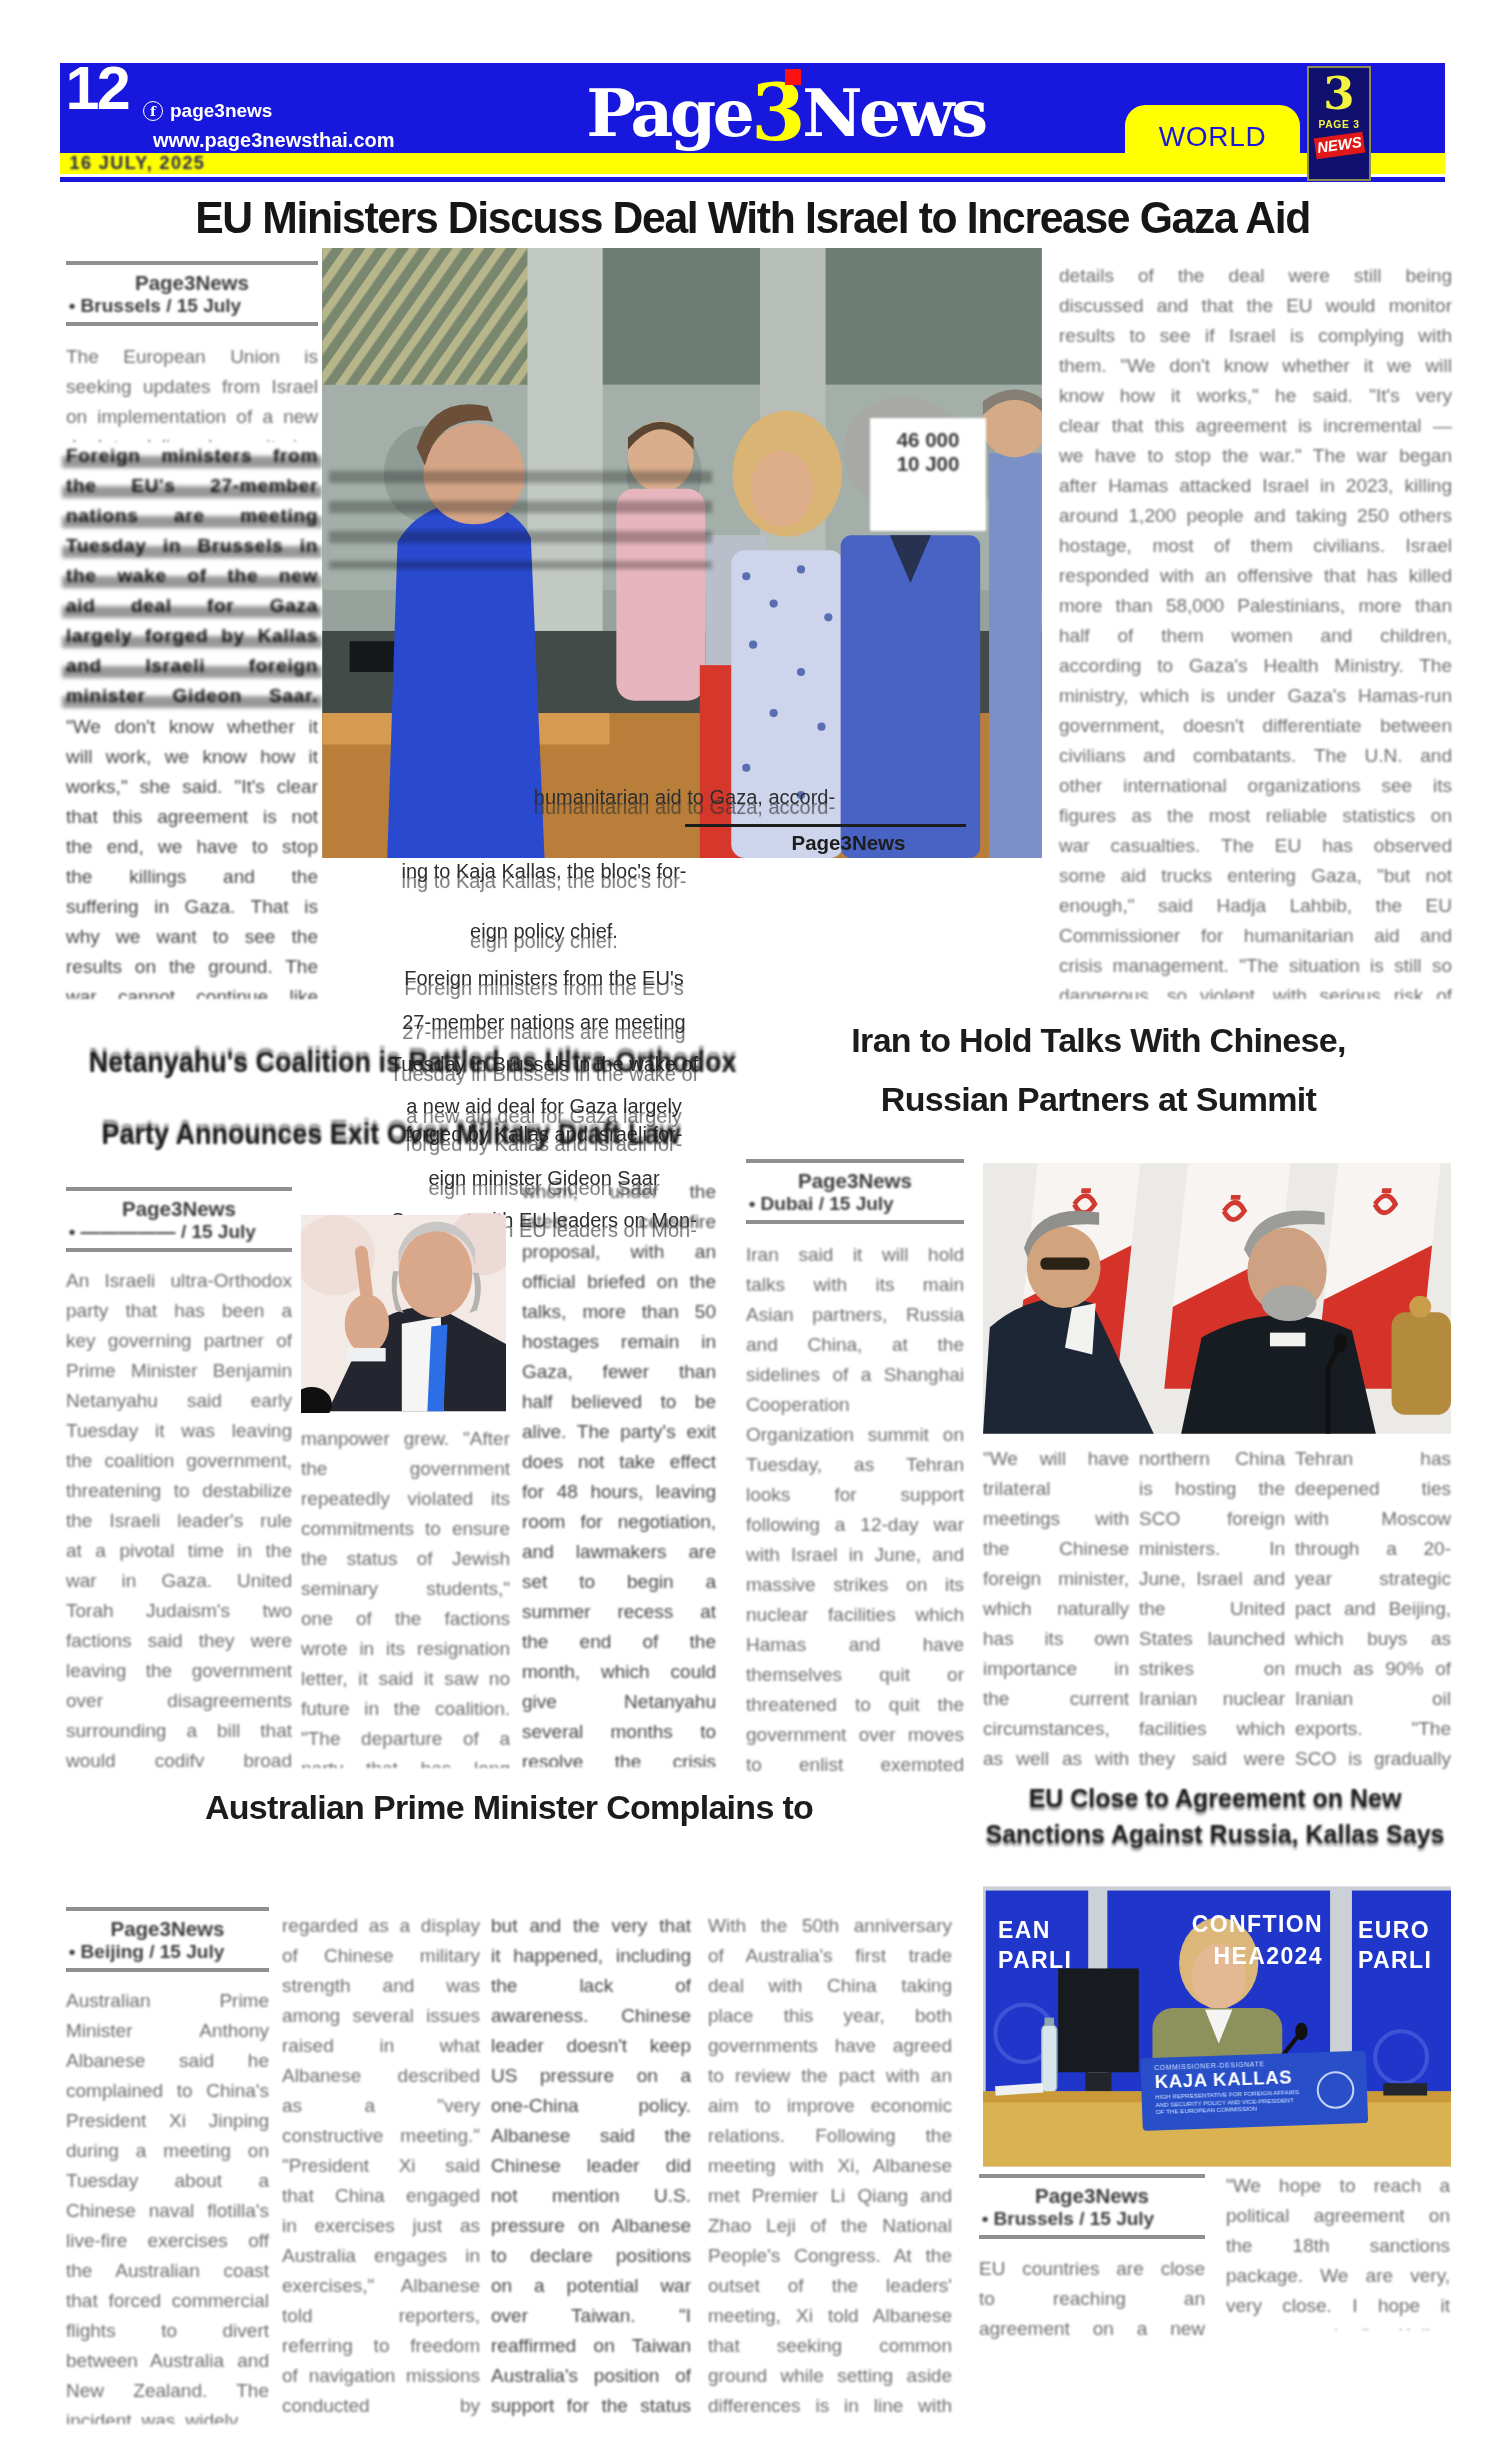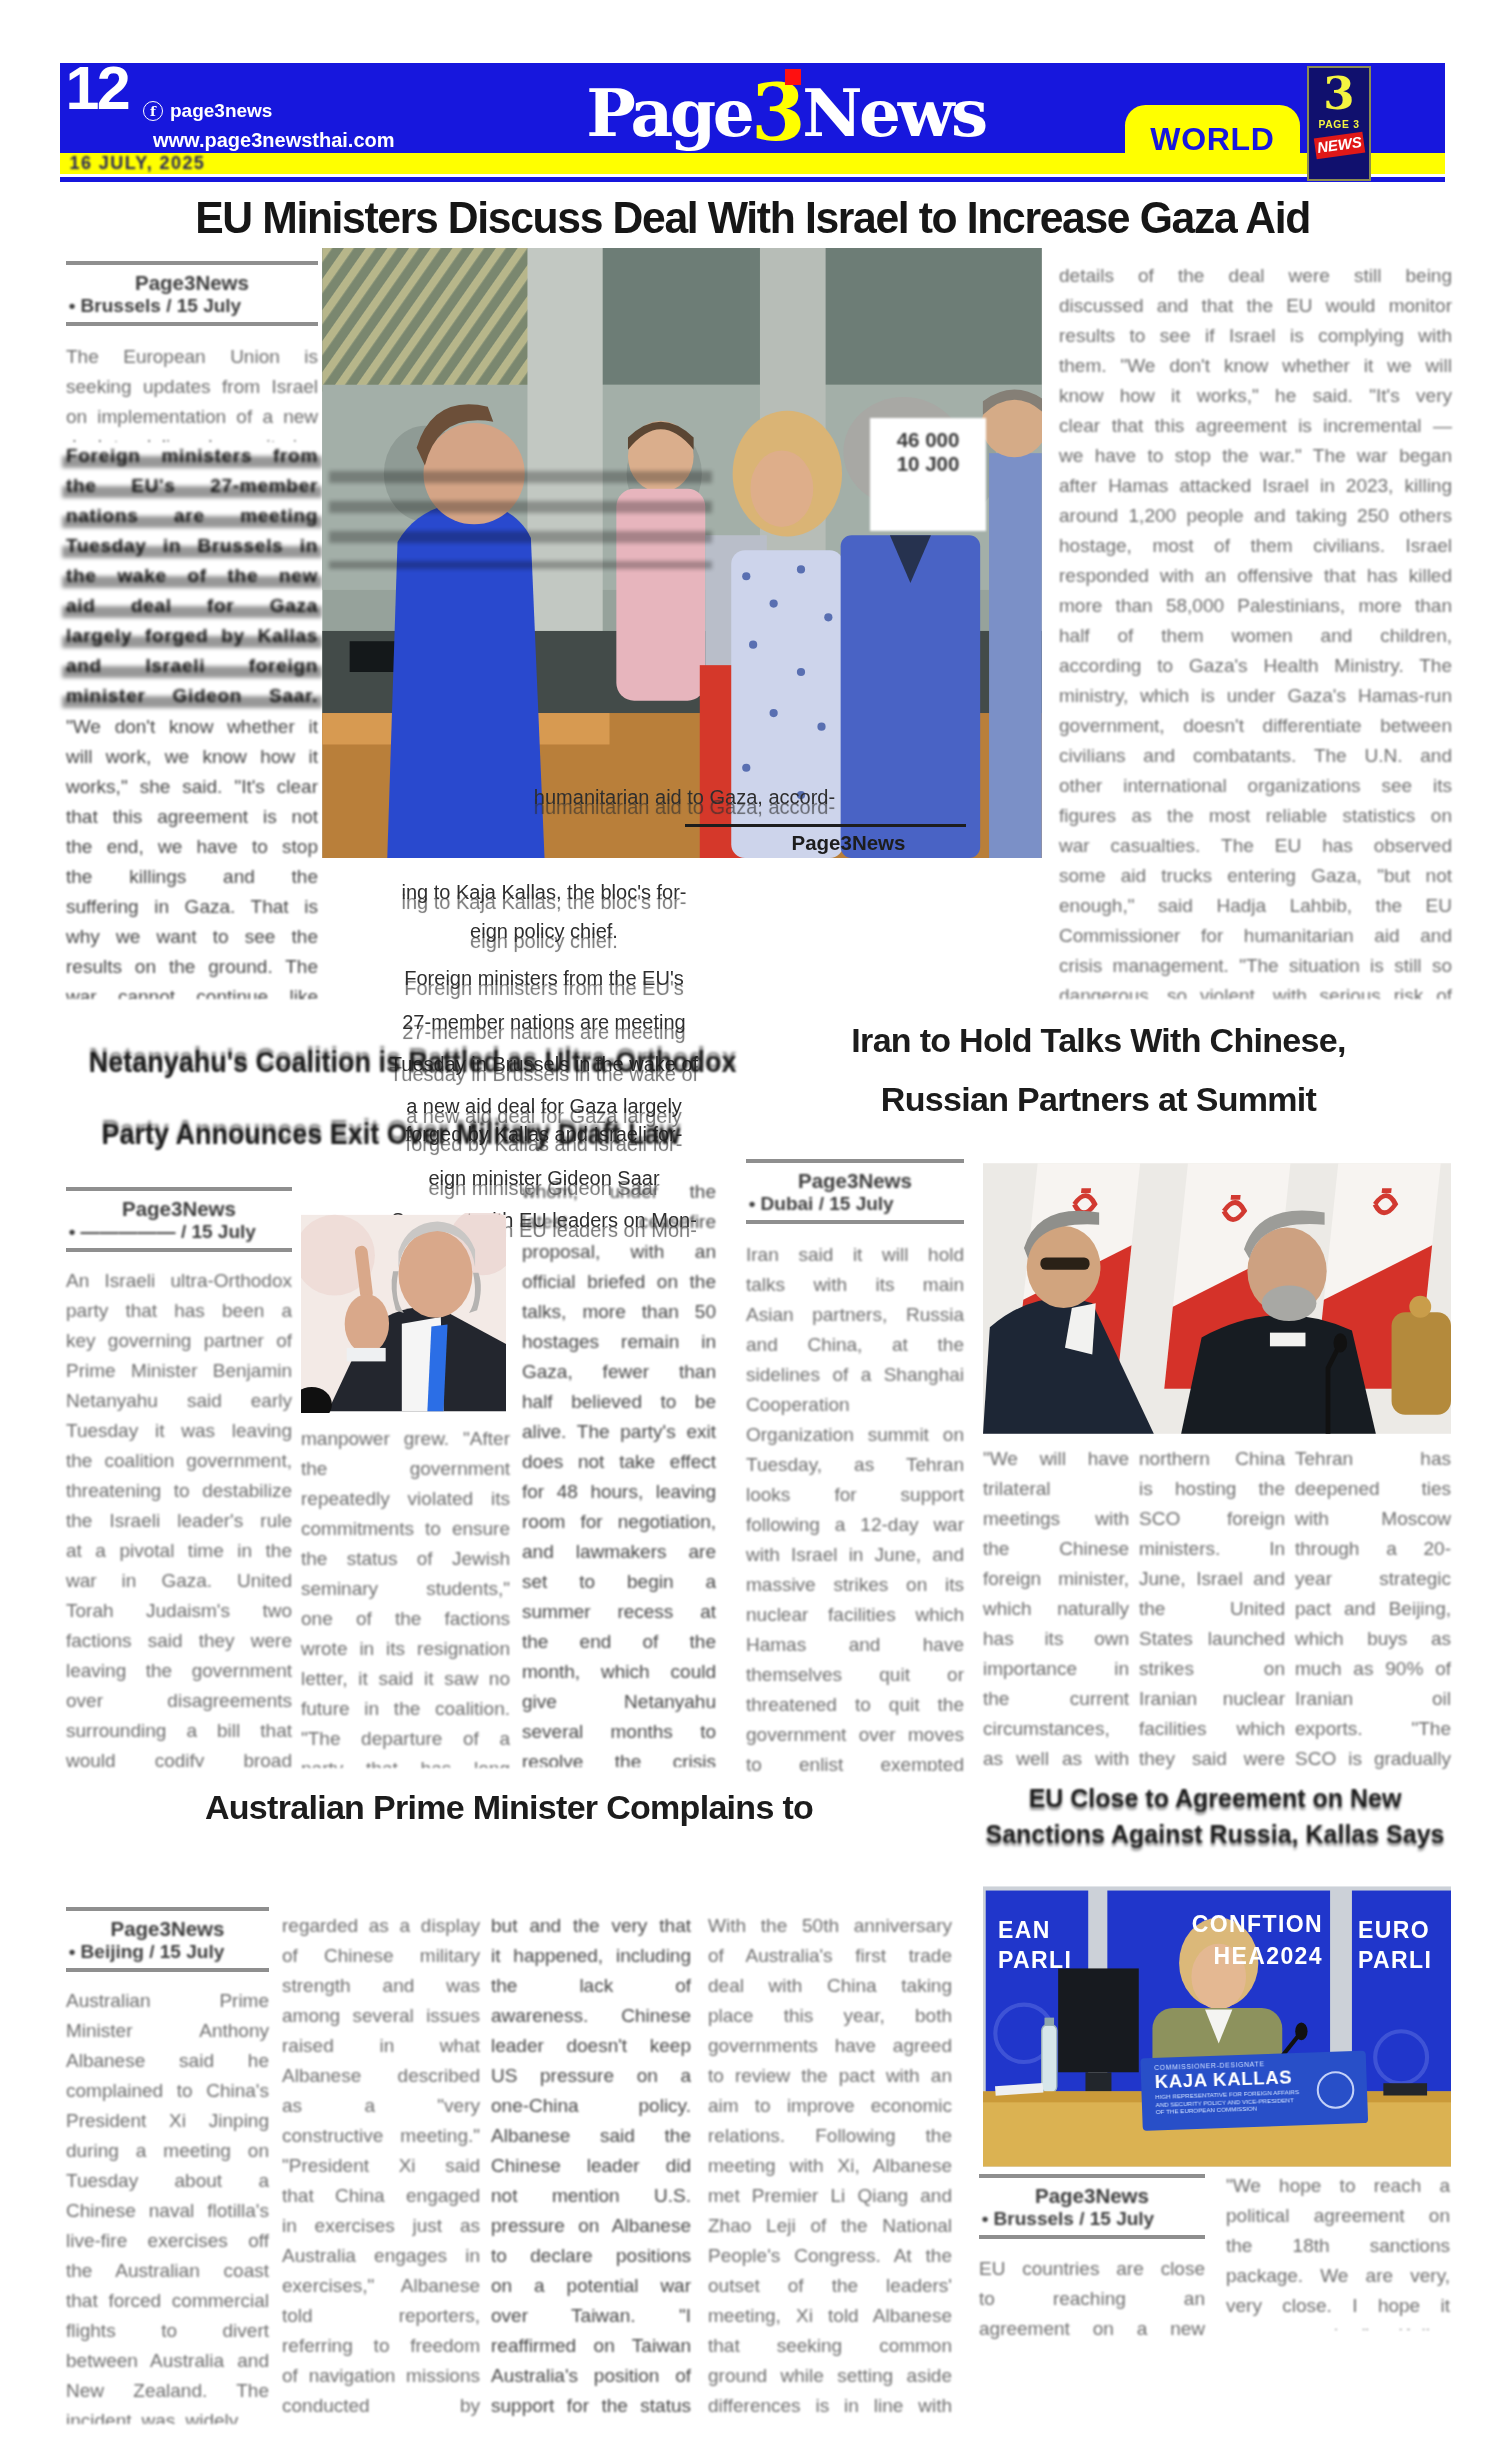--- a/index.html
+++ b/index.html
@@ -17,21 +17,21 @@
       color:#fff;font-weight:bold;font-size:13.7px;text-align:center;line-height:18px;font-family:"DejaVu Serif",serif;}
   .fbname{left:110px;top:37px;font-size:19px;font-weight:bold;color:#ffffff;}
   .url{left:81px;top:66px;font-size:20px;font-weight:bold;color:#ffffff;margin-left:12px;}
   .hdate{left:9.6px;top:90px;font-size:18px;font-weight:bold;color:#27275a;filter:blur(1.1px);letter-spacing:1.4px;}
   .logo{left:520px;top:0px;width:411px;height:89px;text-align:center;white-space:nowrap;
         font-family:"DejaVu Serif",serif;font-weight:bold;color:#ffffff;font-size:66px;letter-spacing:-3.4px;}
   .logo .l3{color:#ffff00;font-size:78px;position:relative;top:4.1px;}
   .redsq{left:205px;top:5.5px;width:16.4px;height:16.4px;background:#ff1010;}
   .worldtab{left:1065px;top:42px;width:175px;height:68px;background:#ffff00;border-radius:20.5px 20.5px 0 0;
             text-align:center;}
-  .worldtxt{margin-top:16.4px;font-size:32px;font-weight:bold;color:#1717dd;letter-spacing:0.7px;}
+  .worldtxt{margin-top:16.4px;font-size:28px;font-weight:normal;color:#1717dd;letter-spacing:0.7px;}
   .badge{left:1247px;top:2.7px;width:60px;height:111px;background:#10106e;border:2.1px solid #8c8c50;text-align:center;}
   .badge3{font-size:45px;font-weight:bold;color:#f4f440;line-height:51px;font-family:"DejaVu Serif",serif;}
   .badgep3{font-size:10.3px;font-weight:bold;color:#f4f440;letter-spacing:0.7px;}
   .badgenews{margin:5.5px auto 0;width:49px;height:20.5px;background:#e01818;transform:rotate(-8deg);
              color:#fff;font-style:italic;font-weight:bold;font-size:15px;line-height:20.5px;}
 
   
   .h-main{left:60px;top:193px;width:1385px;font-size:44px;font-weight:bold;color:#161616;text-align:center;
           letter-spacing:-1.4px;transform:scaleX(.97);filter:blur(0.3px);}
   .h-sub{font-weight:bold;text-align:center;color:#1c1c1c;white-space:nowrap;}
@@ -166,21 +166,21 @@
 
     <div class="abs smudge" style="left:6.8px;top:205px;width:383px;height:116px;opacity:.7;"></div>
     <div class="abs numbox" style="left:548px;top:170px;width:116px;height:103px;">46 000
 10 J00</div>
     <div class="abs ghostline" style="left:157px;top:538px;width:411px;">humanitarian aid to Gaza, accord-</div>
     <div class="abs wmline" style="left:363px;top:576px;width:281px;"></div>
     <div class="abs wm" style="left:424px;top:583px;width:205px;">Page3News</div>
   </div>
 
   <div class="abs" style="left:383px;top:860px;width:322px;height:397px;">
-    <div class="ghostline" style="top:0px;margin-top:21px;">ing to Kaja Kallas, the bloc's for-</div>
+    <div class="ghostline" style="top:0px;">ing to Kaja Kallas, the bloc's for-</div>
     <div class="ghostline" style="top:60px;">eign policy chief.</div>
     <div class="ghostline" style="top:107px;">Foreign ministers from the EU's</div>
     <div class="ghostline" style="top:151px;">27-member nations are meeting</div>
     <div class="ghostline" style="top:193px;">Tuesday in Brussels in the wake of</div>
     <div class="ghostline" style="top:235px;">a new aid deal for Gaza largely</div>
     <div class="ghostline" style="top:263px;">forged by Kallas and Israeli for-</div>
     <div class="ghostline" style="top:307px;">eign minister Gideon Saar</div>
     <div class="ghostline" style="top:349px;">Saar met with EU leaders on Mon-</div>
   </div>
 

